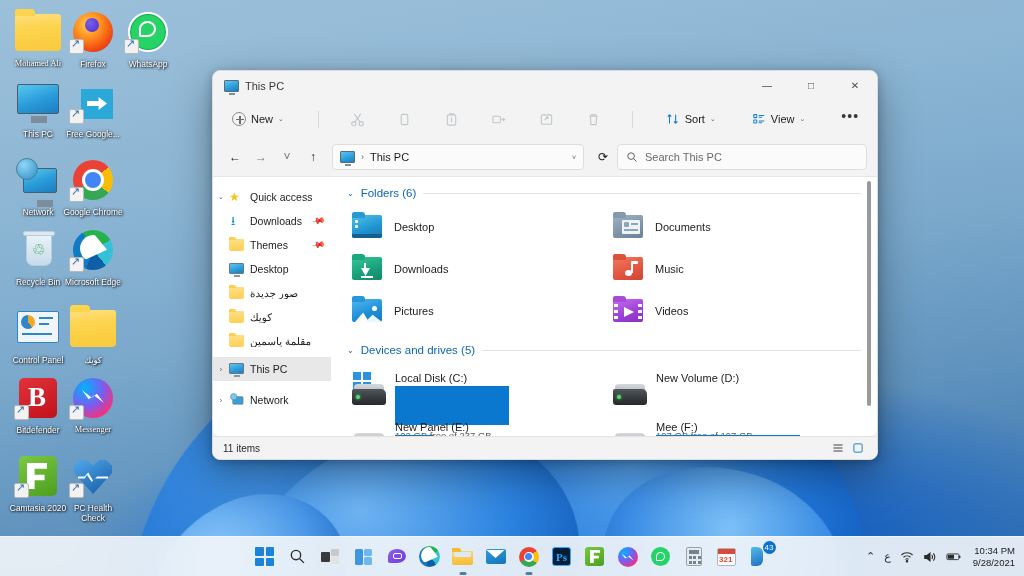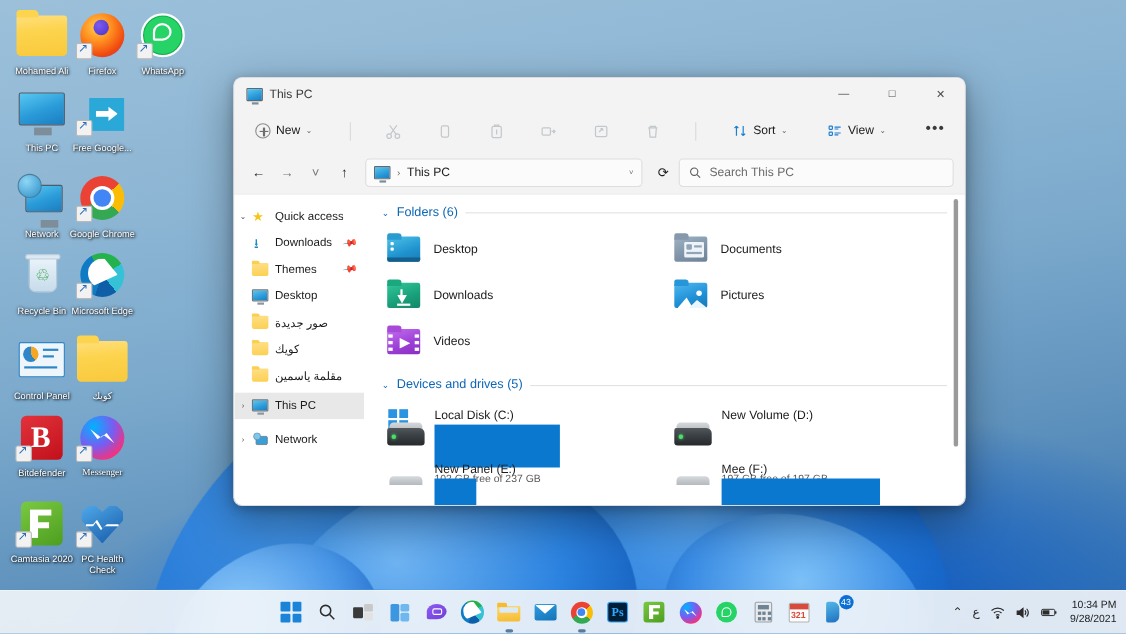--- a/index.html
+++ b/index.html
@@ -212,21 +212,21 @@
 <div id="wallpaper">
   <div class="petal p1"></div>
   <div class="petal p2"></div>
   <div class="petal p3"></div>
   <div class="petal p4"></div>
   <div class="petal p5"></div>
 </div>
 
 <div id="desktop-icons">
 
-  <div class="dicon" style="left:6px;top:8px;">
+  <div class="dicon" style="left:6px;top:8px;font-family:Liberation Serif, serif;">
     <div class="glyph">
         <div class="ic-folder"></div>
       </div>
     <div class="lbl">Mohamed Ali</div>
   </div>
 
   <div class="dicon" style="left:61px;top:8px;">
     <div class="glyph">
       <div class="ic-circle" style="background:radial-gradient(circle at 38% 32%,#ffd04a 0%,#ff8a1e 38%,#f0490f 70%,#b9258f 100%);"></div>
       <div style="position:absolute;left:16px;top:10px;width:14px;height:14px;border-radius:50%;background:radial-gradient(circle at 35% 35%,#7b5cf0,#4b2fc7);"></div>
@@ -571,20 +571,30 @@
             <span class="fi">
               <span style="position:absolute;left:0;top:3px;width:30px;height:23px;background:linear-gradient(160deg,#34c89a 0%,#189f79 60%,#14876a 100%);border-radius:2px;"></span>
               <span style="position:absolute;left:0;top:0;width:13px;height:6px;background:#1aa97f;border-radius:2px 3px 0 0;"></span>
               <span style="position:absolute;left:12px;top:9px;width:2.4px;height:9px;background:#fff;"></span>
               <span style="position:absolute;left:9px;top:14px;width:9px;height:8px;background:#fff;clip-path:polygon(50% 100%,0 0,100% 0);"></span>
               <span style="position:absolute;left:9px;top:22px;width:12px;height:2px;background:#fff;"></span>
             </span>
             <span class="fname">Downloads</span>
           </div>
 
+          <div class="ftile">
+            <span class="fi">
+              <span style="position:absolute;left:0;top:3px;width:30px;height:23px;background:linear-gradient(160deg,#f07a5c 0%,#e2543f 60%,#cf4634 100%);border-radius:2px;"></span>
+              <span style="position:absolute;left:0;top:0;width:13px;height:6px;background:#d9523d;border-radius:2px 3px 0 0;"></span>
+              <span style="position:absolute;left:18px;top:8px;width:2.2px;height:11px;background:#fff;"></span>
+              <span style="position:absolute;left:12px;top:16px;width:7px;height:6px;background:#fff;border-radius:50%;"></span>
+              <span style="position:absolute;left:18px;top:7px;width:7px;height:3px;background:#fff;border-radius:1px;"></span>
+            </span>
+            <span class="fname">Music</span>
+          </div>
 
           <div class="ftile">
             <span class="fi">
               <span style="position:absolute;left:0;top:3px;width:30px;height:23px;background:linear-gradient(160deg,#4fb8f0 0%,#1e8fd6 60%,#1a77b8 100%);border-radius:2px;"></span>
               <span style="position:absolute;left:0;top:0;width:13px;height:6px;background:#2696d8;border-radius:2px 3px 0 0;"></span>
               <span style="position:absolute;left:20px;top:10px;width:5px;height:5px;background:#fff;border-radius:50%;"></span>
               <span style="position:absolute;left:3px;top:14px;width:24px;height:12px;background:#fff;clip-path:polygon(0 100%,34% 20%,58% 100%);"></span>
               <span style="position:absolute;left:13px;top:18px;width:17px;height:8px;background:#eaf6fe;clip-path:polygon(0 100%,45% 10%,100% 100%);"></span>
             </span>
             <span class="fname">Pictures</span>
@@ -668,20 +678,33 @@
 
         </div>
       </div>
 
       <div id="vscroll">
         <div id="vthumb"></div>
       </div>
     </div>
   </div>
 
+  <div id="statusbar">
+    <span class="si">11 items</span>
+    <span class="vtoggle">
+      <svg width="12" height="12" viewBox="0 0 16 16" stroke="#3a3a3a" stroke-width="1.3">
+        <path d="M2 4 H14 M2 8 H14 M2 12 H14"></path>
+      </svg>
+    </span>
+    <span class="vtoggle">
+      <svg width="12" height="12" viewBox="0 0 16 16" fill="none" stroke="#1b7fd0" stroke-width="1.3">
+        <rect x="2.5" y="2.5" width="11" height="11" rx="1.4"></rect>
+      </svg>
+    </span>
+  </div>
 </div>
 
 <div id="taskbar">
   <div id="tb-center">
 
     <div class="tbi">
       <span class="win-start">
           <i></i>
           <i></i>
           <i></i>

